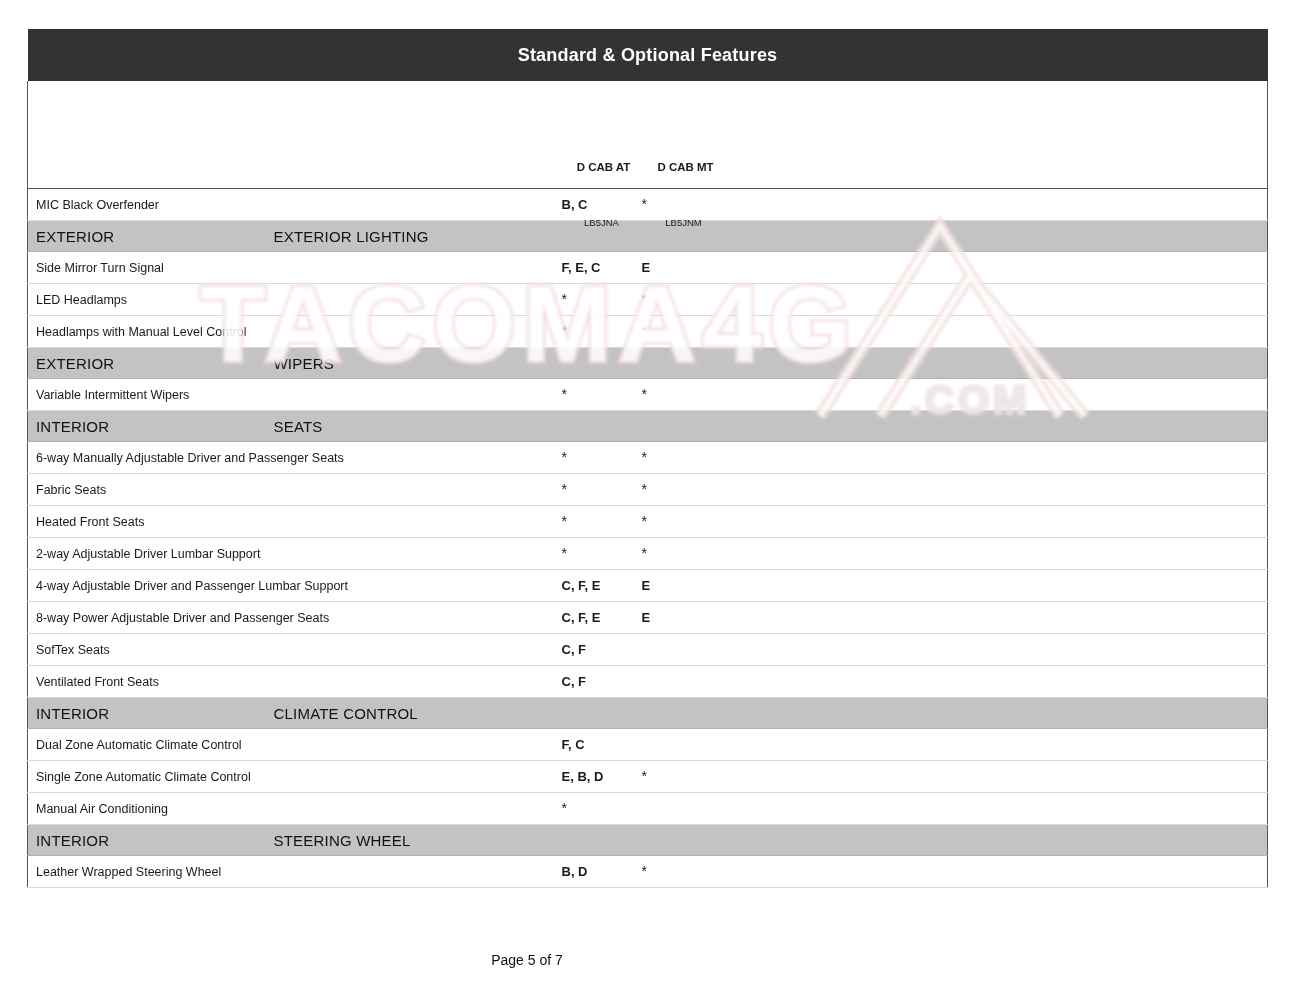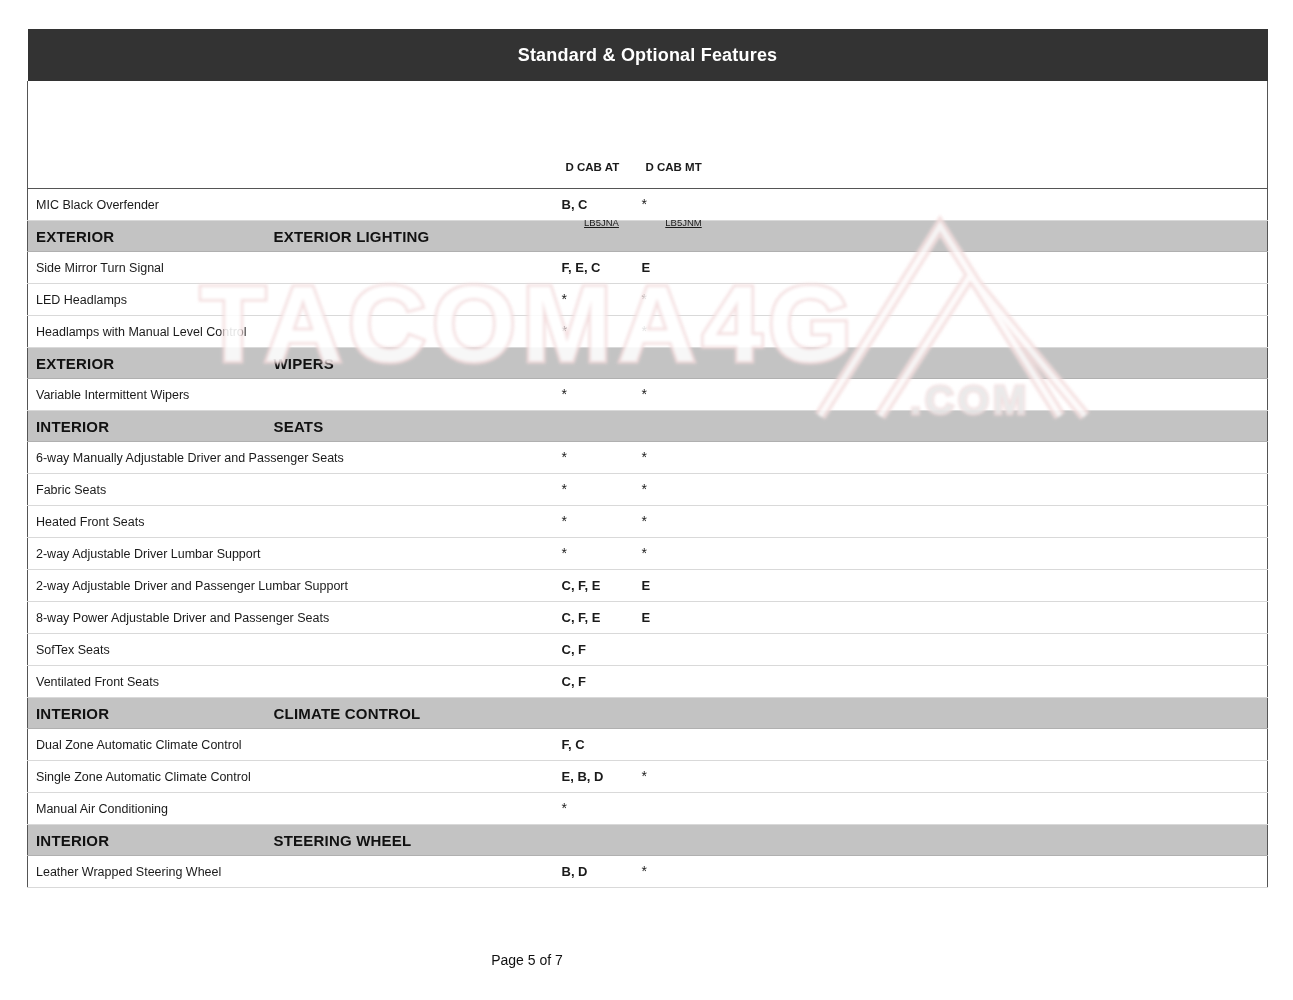--- a/index.html
+++ b/index.html
@@ -65,35 +65,35 @@
     background: #ffffff;
   }
   .colhead-cell {
     height: 107px;
     position: relative;
   }
   .colhead-name {
     position: absolute;
     top: 80px;
     left: 4px; right: 0;
+    text-align: center;
     font-size: 11.5px;
     font-weight: bold;
     color: #1a1a1a;
     white-space: nowrap;
   }
   .colhead-code {
     position: absolute;
     top: 136px;
     left: 0; right: 0;
     text-align: center;
     font-size: 9.5px;
     font-weight: normal;
     color: #1a1a1a;
     white-space: nowrap;
-    text-decoration: underline;
   }
   #colhead-spacer { height: 107px; }
 
   
   tr.feature-row td {
     height: 31px;
     padding: 0 0 0 8px;
     font-size: 12.5px;
     color: #1a1a1a;
     background: #ffffff;
@@ -114,21 +114,21 @@
 
   
   tr#row-first td { border-top: 1px solid #555555; }
 
   
   tr.category-row td {
     background: #c3c3c3;
     height: 30px;
     padding: 0 0 0 8px;
     font-size: 15px;
-    font-weight: bold;
+    font-weight: normal;
     color: #111111;
     border-bottom: 1px solid #b0b0b0;
     letter-spacing: .2px;
   }
 
   
   #features-table .rule-left { border-left: 1px solid #555555; }
   #features-table .rule-right { border-right: 1px solid #555555; }
 
   #page-footer {
@@ -235,21 +235,21 @@
           <td class="val star">*</td>
           <td class="rule-right"></td>
         </tr>
         <tr class="feature-row">
           <td colspan="2" class="rule-left">2-way Adjustable Driver Lumbar Support</td>
           <td class="val star">*</td>
           <td class="val star">*</td>
           <td class="rule-right"></td>
         </tr>
         <tr class="feature-row">
-          <td colspan="2" class="rule-left">2-way Adjustable Driver and Passenger Lumbar Support</td>
+          <td colspan="2" class="rule-left">4-way Adjustable Driver and Passenger Lumbar Support</td>
           <td class="val">C, F, E</td>
           <td class="val">E</td>
           <td class="rule-right"></td>
         </tr>
         <tr class="feature-row">
           <td colspan="2" class="rule-left">8-way Power Adjustable Driver and Passenger Seats</td>
           <td class="val">C, F, E</td>
           <td class="val">E</td>
           <td class="rule-right"></td>
         </tr>

